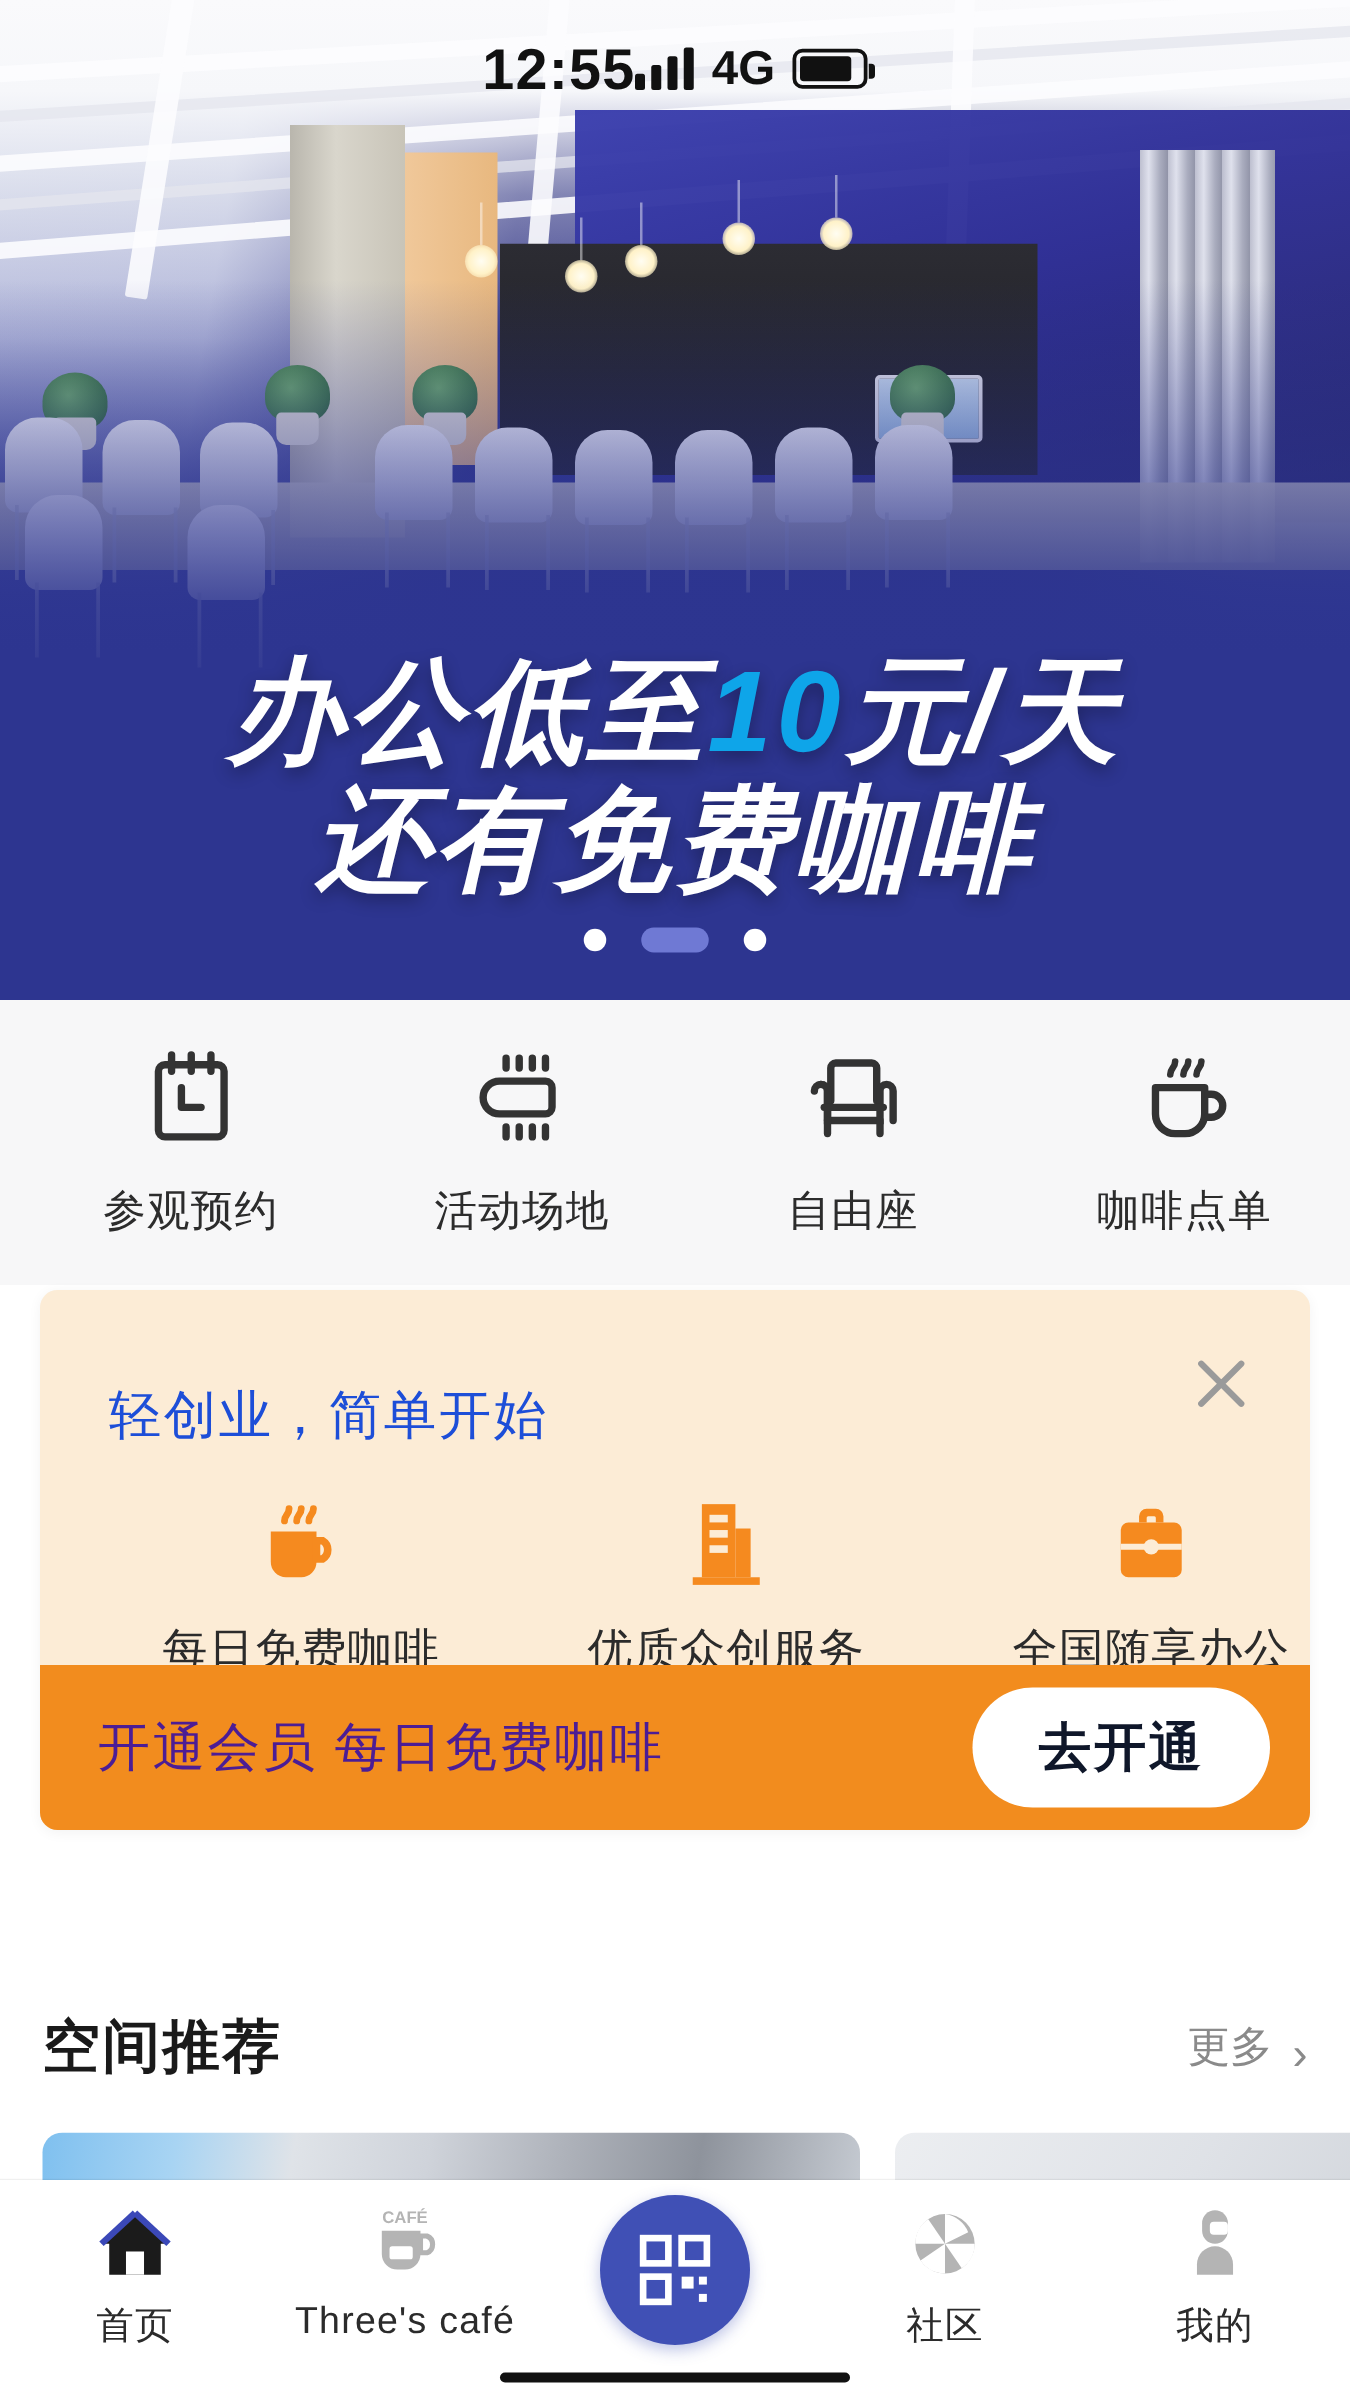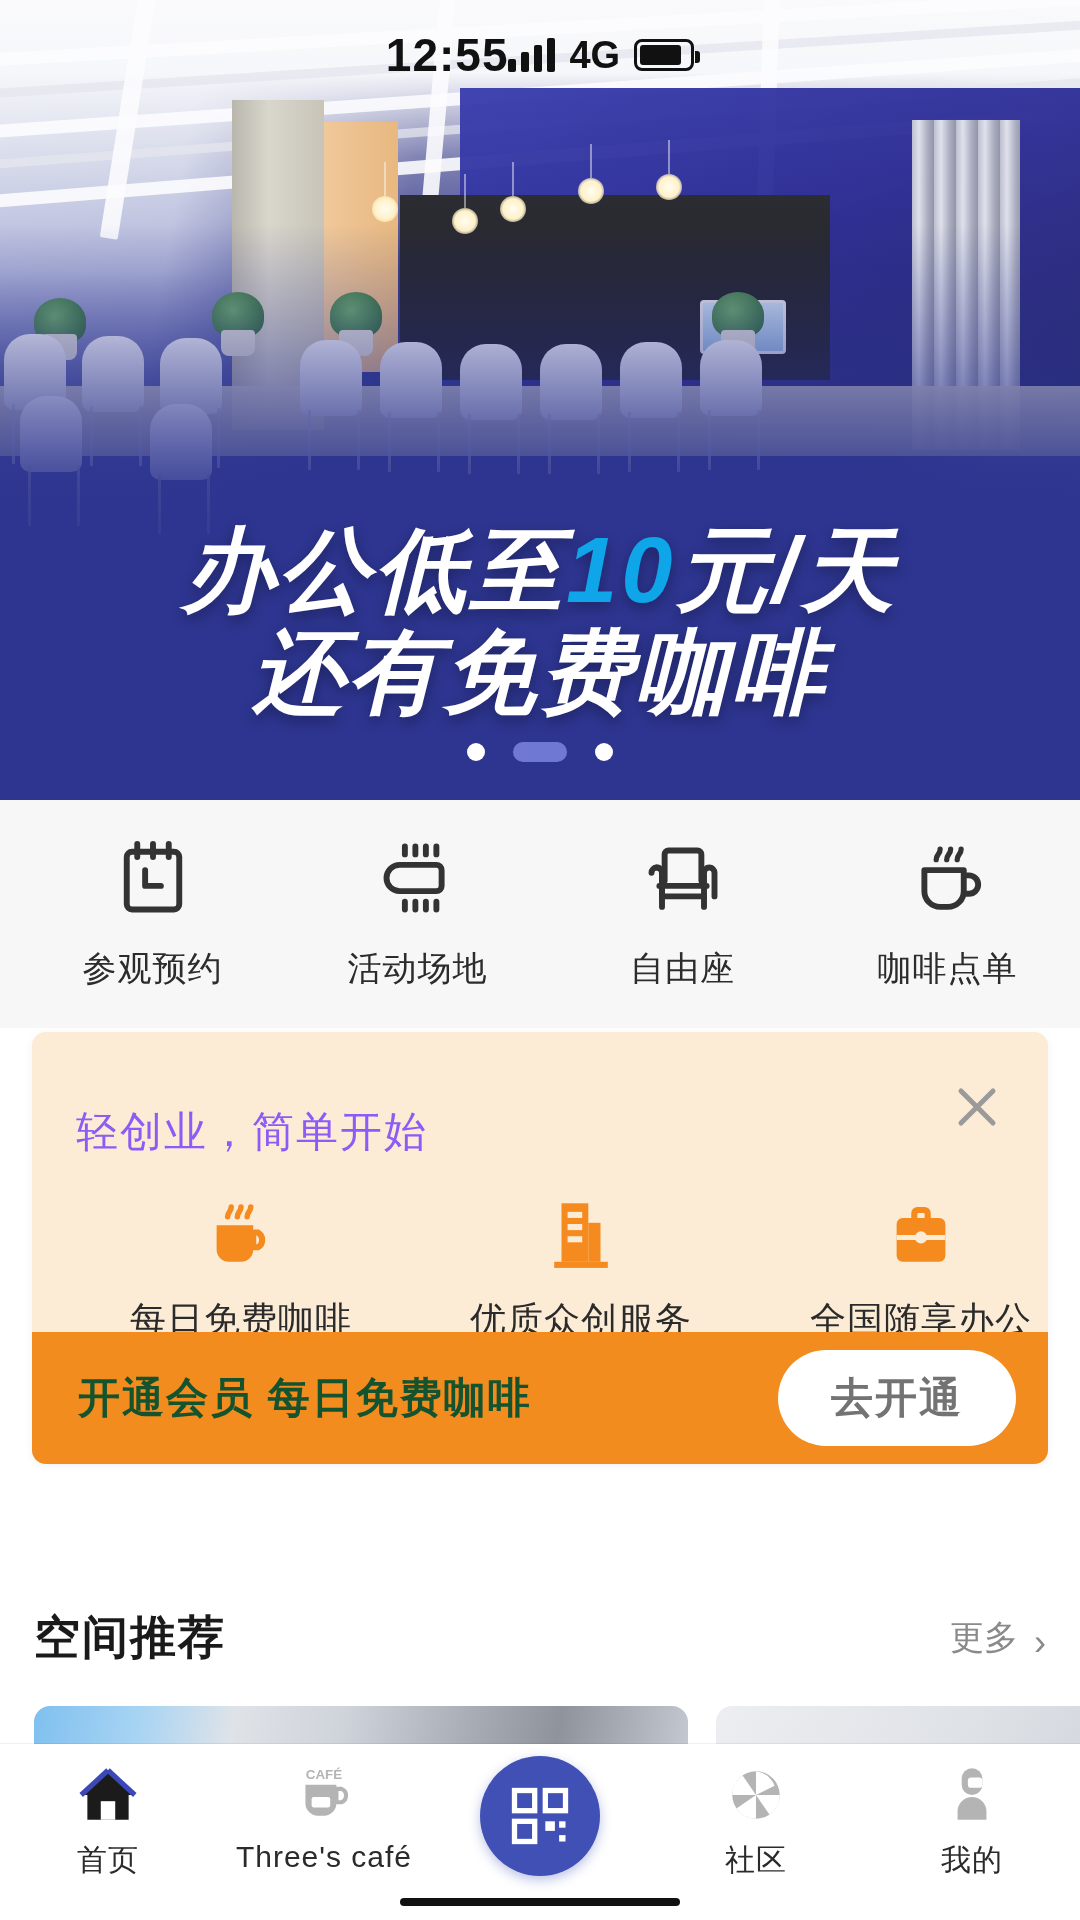--- a/index.html
+++ b/index.html
@@ -122,47 +122,47 @@
   .q-ico { width:84px; height:84px; display:block; }
 
   
   .promo {
     position:absolute; left:32px; top:1032px; width:1016px; height:432px;
     border-radius:14px; overflow:hidden;
     background:#FCECD6;
     box-shadow:0 2px 10px rgba(0,0,0,.05);
   }
   .promo-title {
-    position:absolute; left:44px; top:72px;
-    font-size:42px; color:#8b5cf6; letter-spacing:2px;
+    position:absolute; left:55px; top:72px;
+    font-size:42px; color:#1d4ed8; letter-spacing:2px;
   }
   .promo-close {
     position:absolute; right:36px; top:40px; width:70px; height:70px;
     display:flex; align-items:center; justify-content:center;
   }
   .promo-benefits {
     position:absolute; left:0; top:164px; width:1064px;
     display:flex; align-items:flex-start;
     padding:0 22px;
     margin-left:17px;
   }
   .b-item { flex:1; display:flex; flex-direction:column; align-items:center; gap:22px; }
   .b-ico { width:78px; height:78px; display:block; }
   .b-label { font-size:36px; color:#2b2b2b; letter-spacing:1px; white-space:nowrap; }
   .promo-cta {
     position:absolute; left:0; bottom:0; width:1016px; height:132px;
     background:#F28C1E;
     display:flex; align-items:center; justify-content:space-between;
     padding:0 32px 0 46px;
   }
-  .cta-text { font-size:42px; color:#14532d; letter-spacing:2px; font-weight:bold; }
+  .cta-text { font-size:42px; color:#4c1d95; letter-spacing:2px; font-weight:normal; }
   .cta-btn {
     width:238px; height:96px; border-radius:48px; background:#ffffff;
     display:flex; align-items:center; justify-content:center;
-    font-size:42px; color:#737373; letter-spacing:2px; font-weight:bold;
+    font-size:42px; color:#0f172a; letter-spacing:2px; font-weight:bold;
   }
 
   
   .sect-head {
     position:absolute; left:0; top:1586px; width:1080px; height:104px;
     display:flex; align-items:center; justify-content:space-between;
     padding:0 34px;
   }
   .sect-title { font-size:46px; color:#1a1a1a; font-weight:bold; letter-spacing:2px; }
   .sect-more {

